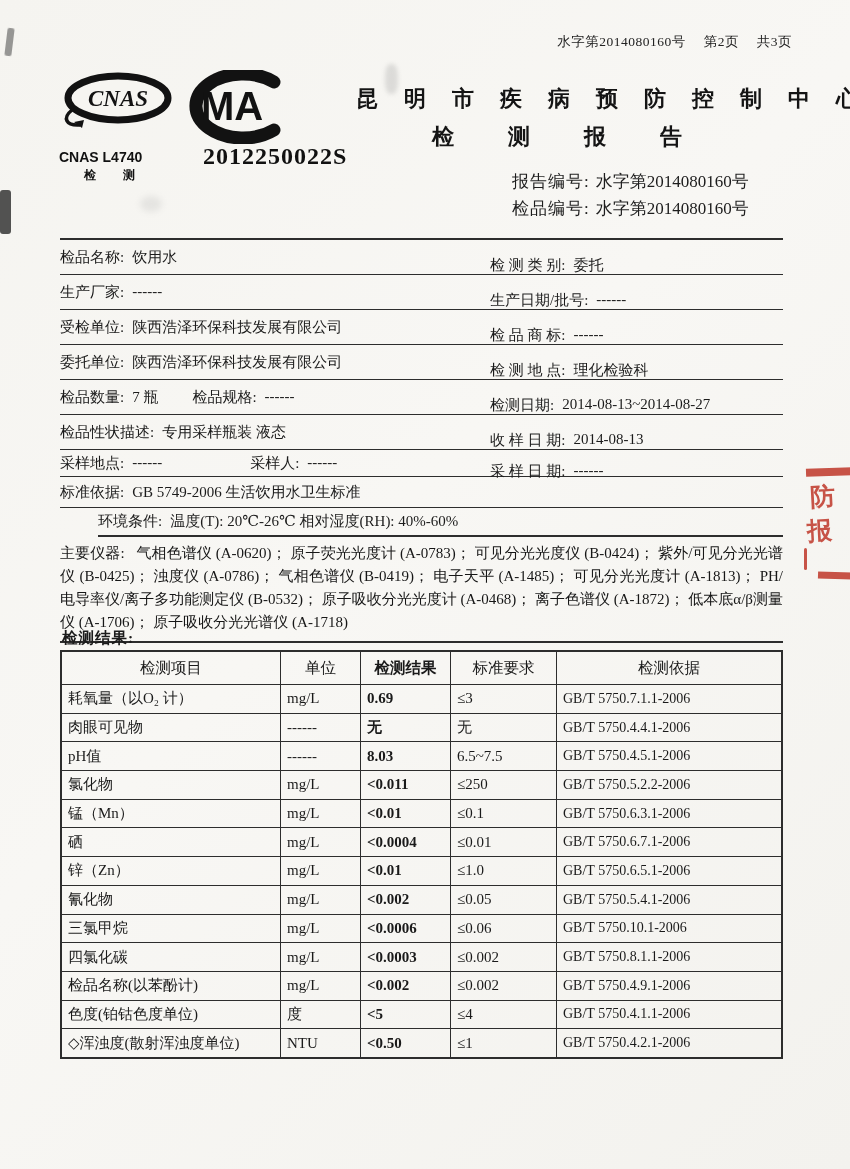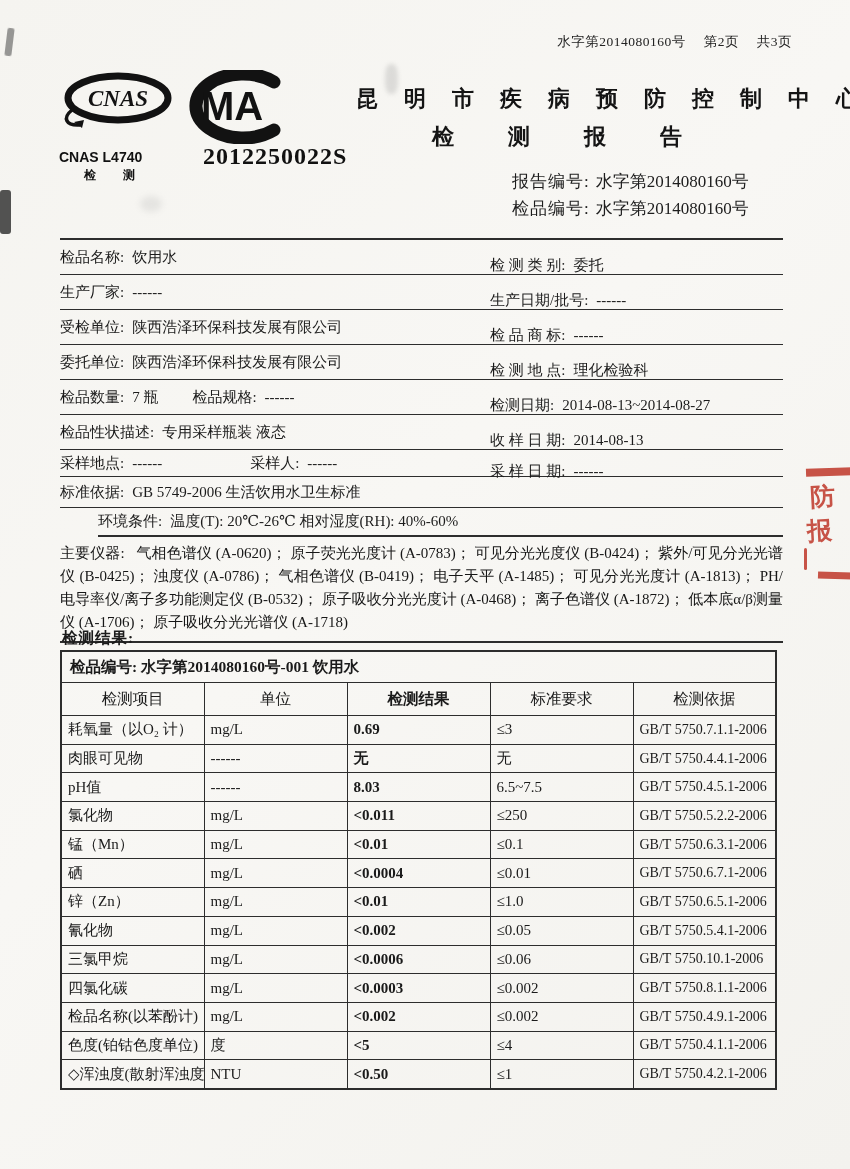--- a/index.html
+++ b/index.html
@@ -20,22 +20,22 @@
   .cma-logo{left:170px;top:70px;}
   .cma-code{left:203px;top:143px;font-size:24px;font-weight:bold;letter-spacing:1px;color:#111;}
   .org-title{left:312px;top:84px;font-size:22px;font-weight:bold;letter-spacing:26px;white-space:nowrap;color:#141414;margin-left:44px;}
   .report-title{left:432px;top:122px;font-size:22px;font-weight:bold;letter-spacing:54px;white-space:nowrap;color:#141414;}
   .report-ids{left:512px;top:168px;font-size:17px;line-height:27px;color:#1d1d1d;}
   .report-ids .lbl{letter-spacing:1px;margin-right:6px;}
   
   .info{left:60px;top:238px;width:723px;border-top:2.5px solid #2d2d2d;font-size:15px;}
   .info-row{display:flex;align-items:center;border-bottom:1.5px solid #2d2d2d;height:34px;}
   .info-row.short{height:26px;}
-  .info-left{width:430px;display:flex;align-items:center;white-space:nowrap;}
-  .info-right{flex:1;display:flex;align-items:center;white-space:nowrap;margin-top:16px;}
+  .info-left{width:430px;display:flex;align-items:flex-start;white-space:nowrap;}
+  .info-right{flex:1;display:flex;white-space:nowrap;margin-top:16px;}
   .lab{margin-right:8px;}
   .pair2-lab{margin-left:34px;margin-right:8px;}
   .pair2-lab.far{margin-left:88px;}
   .fullrow{display:flex;align-items:center;border-bottom:1.5px solid #2d2d2d;height:30px;white-space:nowrap;}
   .fullrow.env{height:27px;border-bottom:2.5px solid #2d2d2d;margin-left:38px;}
   .instruments{padding:5px 0 7px 0;border-bottom:2.5px solid #2d2d2d;
                font-size:15px;line-height:23px;text-align:justify;color:#161616;}
   
   .results-label{left:62px;top:628px;font-size:15.5px;font-weight:bold;letter-spacing:1px;}
   table.results{left:60px;top:650px;width:717px;border-collapse:collapse;position:absolute;
@@ -184,23 +184,20 @@
     <div class="instruments">
       <span class="lab">主要仪器:</span>
       <span>气相色谱仪 (A-0620)； 原子荧光光度计 (A-0783)； 可见分光光度仪 (B-0424)； 紫外/可见分光光谱仪 (B-0425)； 浊度仪 (A-0786)； 气相色谱仪 (B-0419)； 电子天平 (A-1485)； 可见分光光度计 (A-1813)； PH/电导率仪/离子多功能测定仪 (B-0532)； 原子吸收分光光度计 (A-0468)； 离子色谱仪 (A-1872)； 低本底α/β测量仪 (A-1706)； 原子吸收分光光谱仪 (A-1718)</span>
     </div>
   </div>
 
   <div class="abs results-label">检测结果:</div>
 
   <table class="results">
     <tbody id="results-body">
-      <tr class="caption-row">
-        <td colspan="5">检品编号: 水字第2014080160号-001 饮用水</td>
-      </tr>
       <tr class="header-row">
         <td class="c-item">检测项目</td>
         <td class="c-unit">单位</td>
         <td class="c-result">检测结果</td>
         <td class="c-standard">标准要求</td>
         <td class="c-basis">检测依据</td>
       </tr>
     <tr class="data-row">
           <td class="c-item">耗氧量（以O₂ 计）</td>
           <td class="c-unit">mg/L</td>

